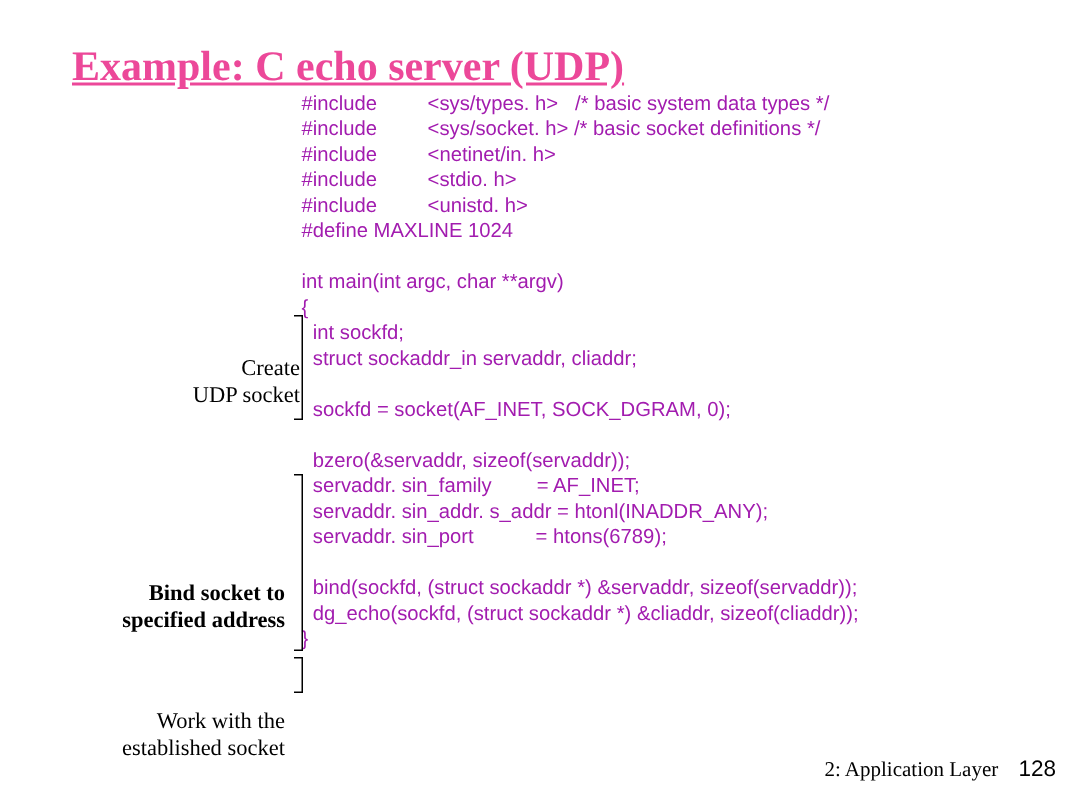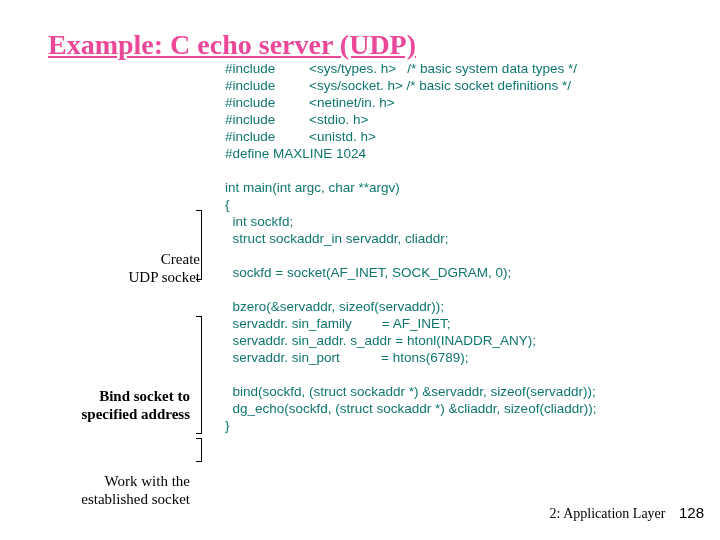--- a/index.html
+++ b/index.html
@@ -17,27 +17,27 @@
     top: 10px;
     font-family: "Comic Sans MS", "Comic Sans", cursive;
     font-size: 28px;
     font-weight: bold;
     color: #ec4899;
     text-decoration: underline;
     margin-top: 19px;
   }
   .code {
     position: absolute;
-    left: 225px;
+    left: 201px;
     top: 60px;
     font-family: Arial, Helvetica, sans-serif;
     font-size: 13.5px;
     line-height: 17px;
     white-space: pre;
-    color: #0f766e;
+    color: #a21caf;
   }
   .annot {
     position: absolute;
     font-family: "Comic Sans MS", "Comic Sans", cursive;
     font-size: 15px;
     line-height: 18px;
     color: #000;
     text-align: right;
   }
   .annot.a1 { left: 90px; top: 237px; width: 110px; }
@@ -92,21 +92,21 @@
 
   bzero(&amp;servaddr, sizeof(servaddr));
   servaddr. sin_family        = AF_INET;
   servaddr. sin_addr. s_addr = htonl(INADDR_ANY);
   servaddr. sin_port           = htons(6789);
 
   bind(sockfd, (struct sockaddr *) &amp;servaddr, sizeof(servaddr));
   dg_echo(sockfd, (struct sockaddr *) &amp;cliaddr, sizeof(cliaddr));
 }</div>
 
-<div class="annot a1" style="white-space: pre; margin-top: 13px;">Create
+<div class="annot a1" style="white-space: pre;">Create
 UDP socket</div>
 <div class="annot a2" style="white-space: pre; font-weight: bold;">Bind socket to
 specified address</div>
 <div class="annot a3" style="white-space: pre; margin-top: 47px;">Work with the
 established socket</div>
 
 <div class="bracket b1">
   <div class="tip-top"></div>
   <div class="tip-bot"></div>
 </div>

